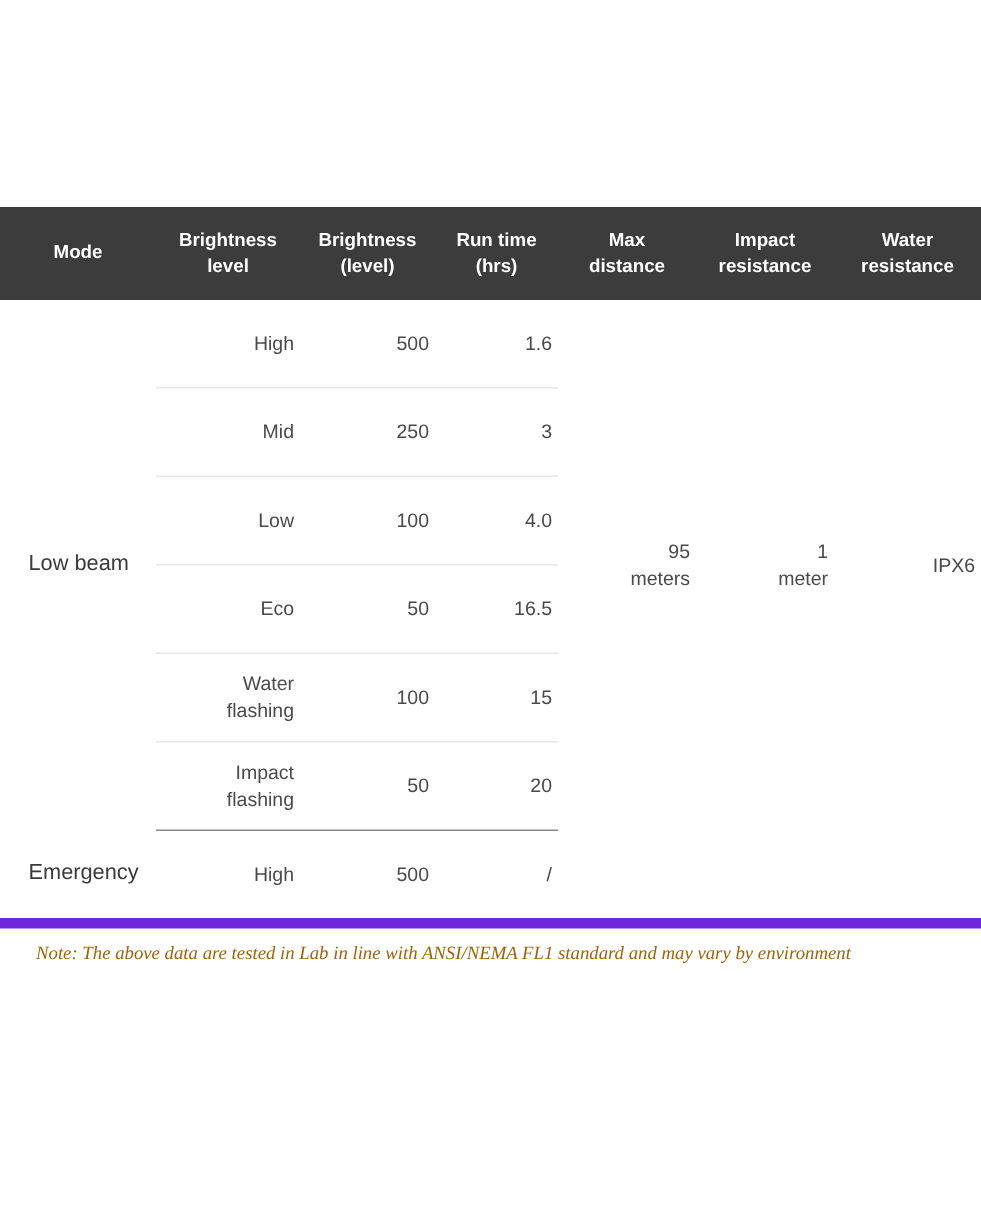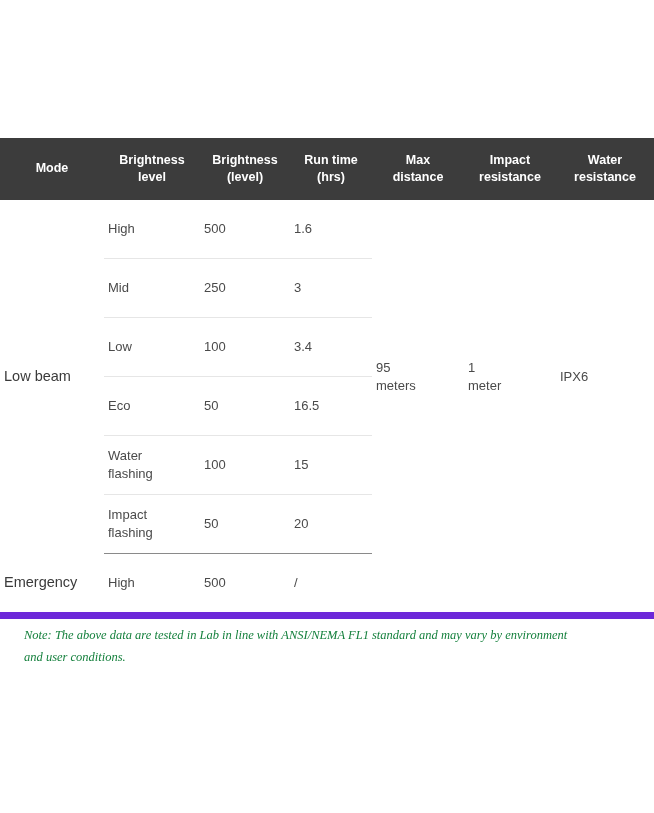--- a/index.html
+++ b/index.html
@@ -52,34 +52,34 @@
   col.c-level      { width: 96px;  }
   col.c-lumens     { width: 90px;  }
   col.c-runtime    { width: 82px;  }
   col.c-distance   { width: 92px;  }
   col.c-impact     { width: 92px;  }
   col.c-water      { width: 98px;  }
 
   table.spec tbody td {
     font-size: 13px;
     color: #4a4a4a;
-    text-align: left;
+    text-align: right;
     vertical-align: middle;
     padding: 0 4px;
     height: 58px;
     line-height: 1.35;
     border-bottom: 1px solid #e6e6e6;
     background: #ffffff;
   }
 
   table.spec tbody td.mode-cell {
     font-size: 14.5px;
     color: #3a3a3a;
     text-align: left;
-    padding-left: 4px;
+    padding-left: 19px;
     border-bottom: none;
   }
 
   table.spec tbody td.merged {
     border-bottom: none;
     font-size: 13px;
     color: #4a4a4a;
   }
 
   table.spec tbody tr.last-of-group td {
@@ -98,21 +98,21 @@
 
   .note {
     position: absolute;
     top: 625px;
     left: 24px;
     width: 608px;
     font-family: "Liberation Serif", serif;
     font-style: italic;
     font-size: 12.5px;
     line-height: 1.75;
-    color: #15803d;
+    color: #a16207;
   }
 </style>
 </head>
 <body>
 
 <div class="sheet">
 
   <div class="spec-table-wrap">
     <table class="spec">
       <colgroup>
@@ -181,21 +181,21 @@
           </td>
           <td>250</td>
           <td>3</td>
         </tr>
 
         <tr>
           <td>
             <span>Low</span>
           </td>
           <td>100</td>
-          <td>3.4</td>
+          <td>4.0</td>
         </tr>
 
         <tr>
           <td>
             <span>Eco</span>
           </td>
           <td>50</td>
           <td>16.5</td>
         </tr>
 
@@ -228,16 +228,15 @@
           <td></td>
           <td></td>
         </tr>
 
       </tbody>
     </table>
   </div>
 
   <div class="note">
     <div>Note: The above data are tested in Lab in line with ANSI/NEMA FL1 standard and may vary by environment</div>
-    <div>and user conditions.</div>
   </div>
 
 </div>
 
 </body></html>

